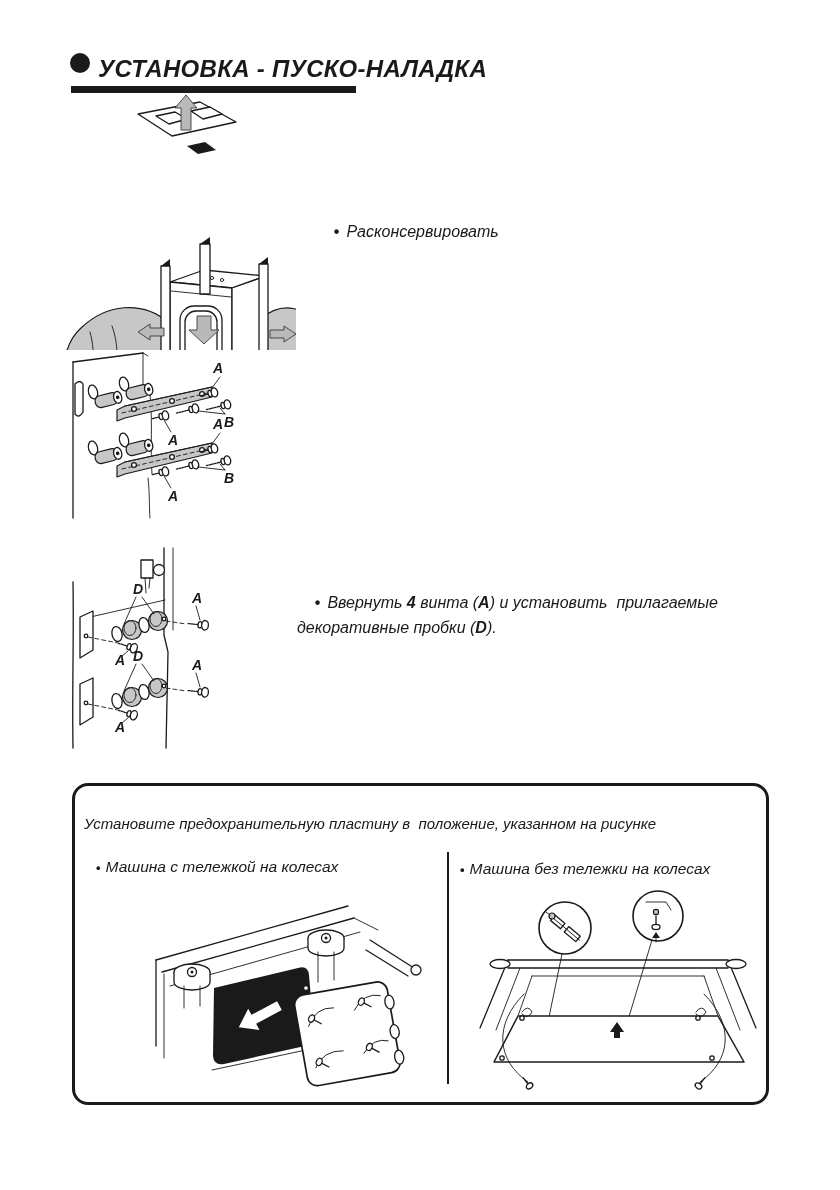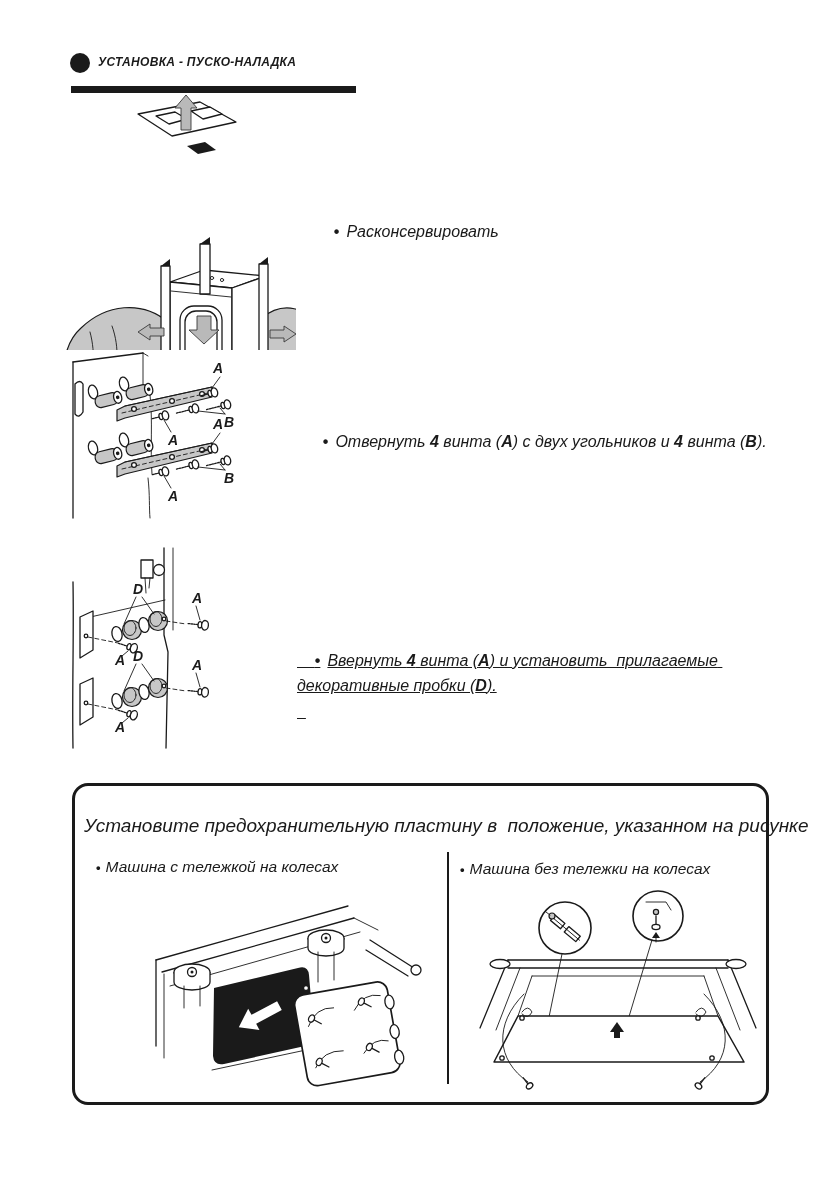--- a/index.html
+++ b/index.html
@@ -7,31 +7,31 @@
     --gray-fill:#c7c7c7;
     --light-gray:#b9b9b9;
   }
   html,body{margin:0;padding:0;background:#fff;}
   #page{
     position:relative;width:840px;height:1190px;background:#ffffff;
     font-family:"Liberation Sans",sans-serif;color:var(--ink);overflow:hidden;
   }
   
   .hdr-dot{position:absolute;left:70px;top:53px;width:20px;height:20px;border-radius:50%;background:var(--ink);}
-  .hdr-title{position:absolute;left:98px;top:55px;font-size:12px;font-weight:bold;font-style:italic;letter-spacing:.3px;white-space:nowrap;}
+  .hdr-title{position:absolute;left:98px;top:55px;font-size:24px;font-weight:bold;font-style:italic;letter-spacing:.3px;white-space:nowrap;}
   .hdr-rule{position:absolute;left:71px;top:86px;width:285px;height:7px;background:var(--ink);}
   
   .step{position:absolute;font-size:16px;font-style:italic;line-height:1.6;white-space:pre-wrap;}
   .step .b{font-weight:bold;}
   .bullet{font-style:normal;font-weight:bold;margin-right:7px;}
   .cap .bullet{font-size:13px;margin-right:5px;}
   
   .notice{position:absolute;left:72px;top:783px;width:691px;height:316px;border:3px solid var(--ink);border-radius:16px;background:#fff;}
   .notice-heading{position:absolute;left:84px;top:788px;font-size:19px;font-weight:bold;white-space:nowrap;}
-  .notice-sub{position:absolute;left:84px;top:815px;font-size:19px;font-style:italic;white-space:pre;}
+  .notice-sub{position:absolute;left:84px;top:815px;font-size:15px;font-style:italic;white-space:pre;}
   .divider{position:absolute;left:447px;top:852px;width:2px;height:232px;background:var(--ink);}
   .cap{position:absolute;font-size:15.5px;font-style:italic;white-space:nowrap;}
   
   .fig{position:absolute;}
   svg text{user-select:none;}
   svg .ln{fill:none;stroke:var(--ink);stroke-width:1.3;stroke-linejoin:round;stroke-linecap:round;}
   svg .thin{stroke-width:.9;}
   svg .fw{fill:#ffffff;stroke:var(--ink);stroke-width:1.3;stroke-linejoin:round;}
   svg .fg{fill:var(--gray-fill);stroke:var(--ink);stroke-width:1.2;stroke-linejoin:round;}
   svg .ga{fill:var(--light-gray);stroke:#3a3a3a;stroke-width:.9;stroke-linejoin:round;}
@@ -205,23 +205,20 @@
       <line class="ln thin" x1="160" y1="27" x2="152" y2="38"></line>
       <line class="ln thin" x1="165" y1="64" x2="160" y2="58"></line>
       <line class="ln thin" x1="165" y1="64" x2="138" y2="61"></line>
       <line class="ln thin" x1="111" y1="82" x2="104" y2="70"></line>
       <text class="lbl" x="158" y="23" text-anchor="middle">A</text>
       <text class="lbl" x="169" y="77" text-anchor="middle">B</text>
       <text class="lbl" x="113" y="95" text-anchor="middle">A</text>
     </g>
   </svg>
 
-  <div class="step" style="left:305px;top:403px;width:530px;">
-    <span class="bullet">•</span><span><span>Отвернуть </span><span class="b">4</span><span> винта (</span><span class="b">A</span><span>) с двух угольников и </span><span class="b">4</span><span> винта (</span><span class="b">B</span><span>).</span></span>
-  </div>
 
   <svg class="fig" style="left:60px;top:540px;" width="218" height="212" viewBox="0 0 218 212">
     <g>
       <path class="ln" d="M13,42 C14,95 12,150 13,208"></path>
       <path class="ln" d="M104,8 L104,95 L108,112 L106,208"></path>
       <line class="ln thin" x1="113" y1="8" x2="113" y2="90"></line>
       <line class="ln thin" x1="26" y1="78" x2="105" y2="60"></line>
 
       <g>
         <rect class="fw" x="81" y="20" width="12" height="18"></rect>
@@ -287,21 +284,21 @@
       <g transform="translate(70,107) rotate(18)">
           <line class="ln" x1="-12" y1="0" x2="-3" y2="0" stroke-dasharray="1.6 1.2"></line>
           <ellipse class="fw" cx="-1" cy="0" rx="2" ry="3.2"></ellipse>
           <ellipse class="fw" cx="4" cy="0" rx="3.4" ry="4.8"></ellipse>
         </g>
       <line class="ln thin" x1="62" y1="116" x2="68" y2="111"></line>
       <text class="lbl" x="60" y="125" text-anchor="middle">A</text>
     </g>
   </svg>
 
-  <div class="step" style="left:297px;top:622px;width:458px;text-decoration:underline;">
+  <div class="step" style="left:297px;top:564px;width:458px;">
     <span class="bullet">•</span><span><span>Ввернуть </span><span class="b">4</span><span> винта (</span><span class="b">A</span><span>) и установить  прилагаемые декоративные пробки (</span><span class="b">D</span><span>).</span></span>
   </div>
 
   <div class="notice"></div>
   <div class="notice-sub">Установите предохранительную пластину в  положение, указанном на рисунке</div>
   <div class="divider"></div>
 
   <div class="cap" style="left:96px;top:858px;">
     <span class="bullet">•</span><span>Машина с тележкой на колесах</span>
   </div>

